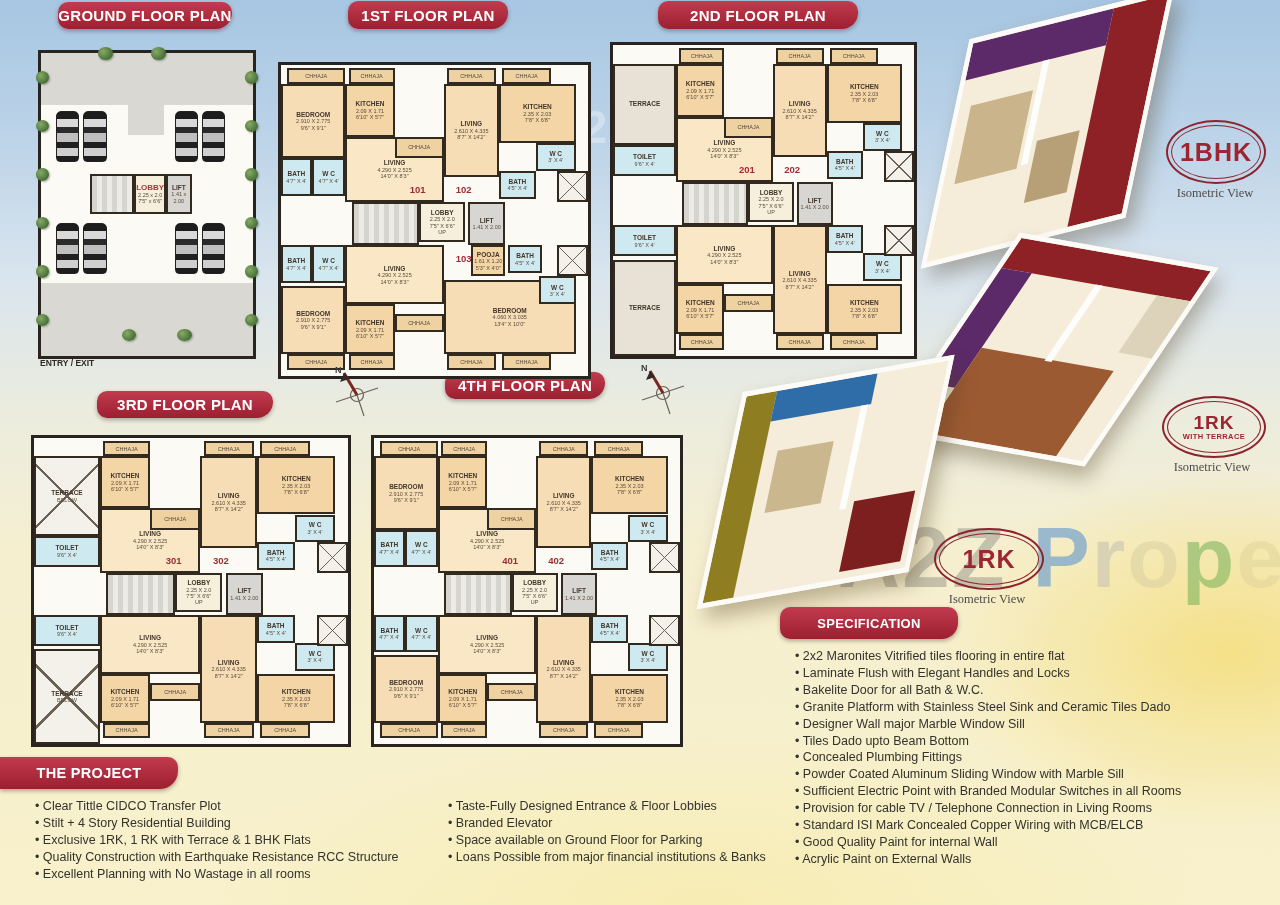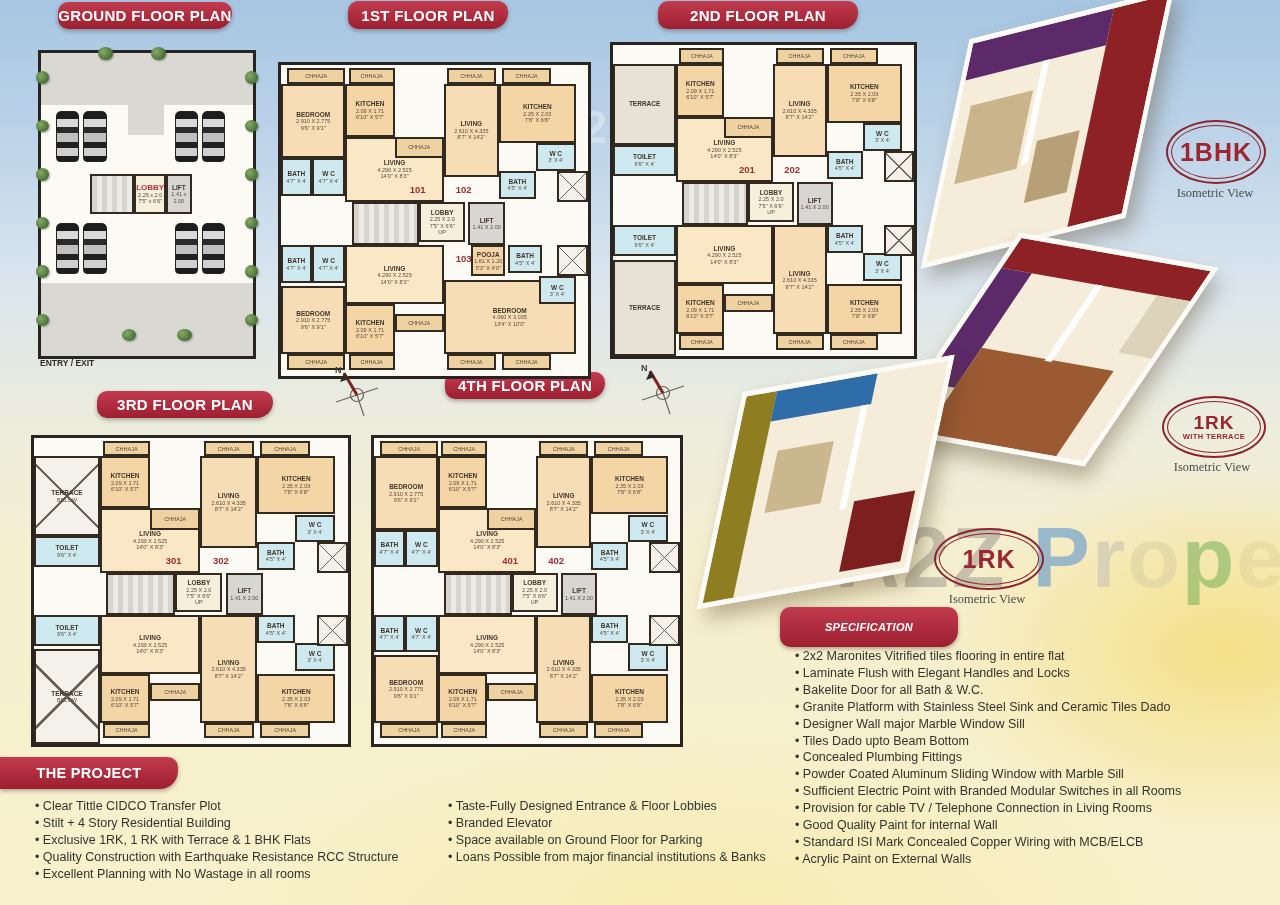--- a/index.html
+++ b/index.html
@@ -725,34 +725,34 @@
     <span class="b2">WITH TERRACE</span>
   </div>
   <div class="caption" style="left:1156px;top:460px;width:112px;">Isometric View</div>
 
   <div class="oval" style="left:934px;top:528px;width:106px;height:58px;">
     <span class="b1">1RK</span>
 
   </div>
   <div class="caption" style="left:928px;top:592px;width:118px;">Isometric View</div>
 
-  <div class="banner" style="left:780px;top:607px;width:178px;height:40px;font-size:11px;font-style:italic;">SPECIFICATION</div>
+  <div class="banner" style="left:780px;top:607px;width:178px;height:32px;font-size:13px;">SPECIFICATION</div>
   <ul class="bullets" style="left:795px;top:648px;width:400px;">
       <li>2x2 Maronites Vitrified tiles flooring in entire flat</li>
       <li>Laminate Flush with Elegant Handles and Locks</li>
       <li>Bakelite Door for all Bath &amp; W.C.</li>
       <li>Granite Platform with Stainless Steel Sink and Ceramic Tiles Dado</li>
       <li>Designer Wall major Marble Window Sill</li>
       <li>Tiles Dado upto Beam Bottom</li>
       <li>Concealed Plumbing Fittings</li>
       <li>Powder Coated Aluminum Sliding Window with Marble Sill</li>
       <li>Sufficient Electric Point with Branded Modular Switches in all Rooms</li>
       <li>Provision for cable TV / Telephone Connection in Living Rooms</li>
+      <li>Standard ISI Mark Concealed Copper Wiring with MCB/ELCB</li>
       <li>Good Quality Paint for internal Wall</li>
-      <li>Standard ISI Mark Concealed Copper Wiring with MCB/ELCB</li>
       <li>Acrylic Paint on External Walls</li>
     </ul>
 
   <div class="banner flag-left" style="left:0;top:757px;width:178px;height:32px;font-size:14.5px;">THE PROJECT</div>
   <ul class="bullets" style="left:35px;top:798px;width:410px;">
       <li>Clear Tittle CIDCO Transfer Plot</li>
       <li>Stilt + 4 Story Residential Building</li>
       <li>Exclusive 1RK, 1 RK with Terrace &amp; 1 BHK Flats</li>
       <li>Quality Construction with Earthquake Resistance RCC Structure</li>
       <li>Excellent Planning with No Wastage in all rooms</li>

